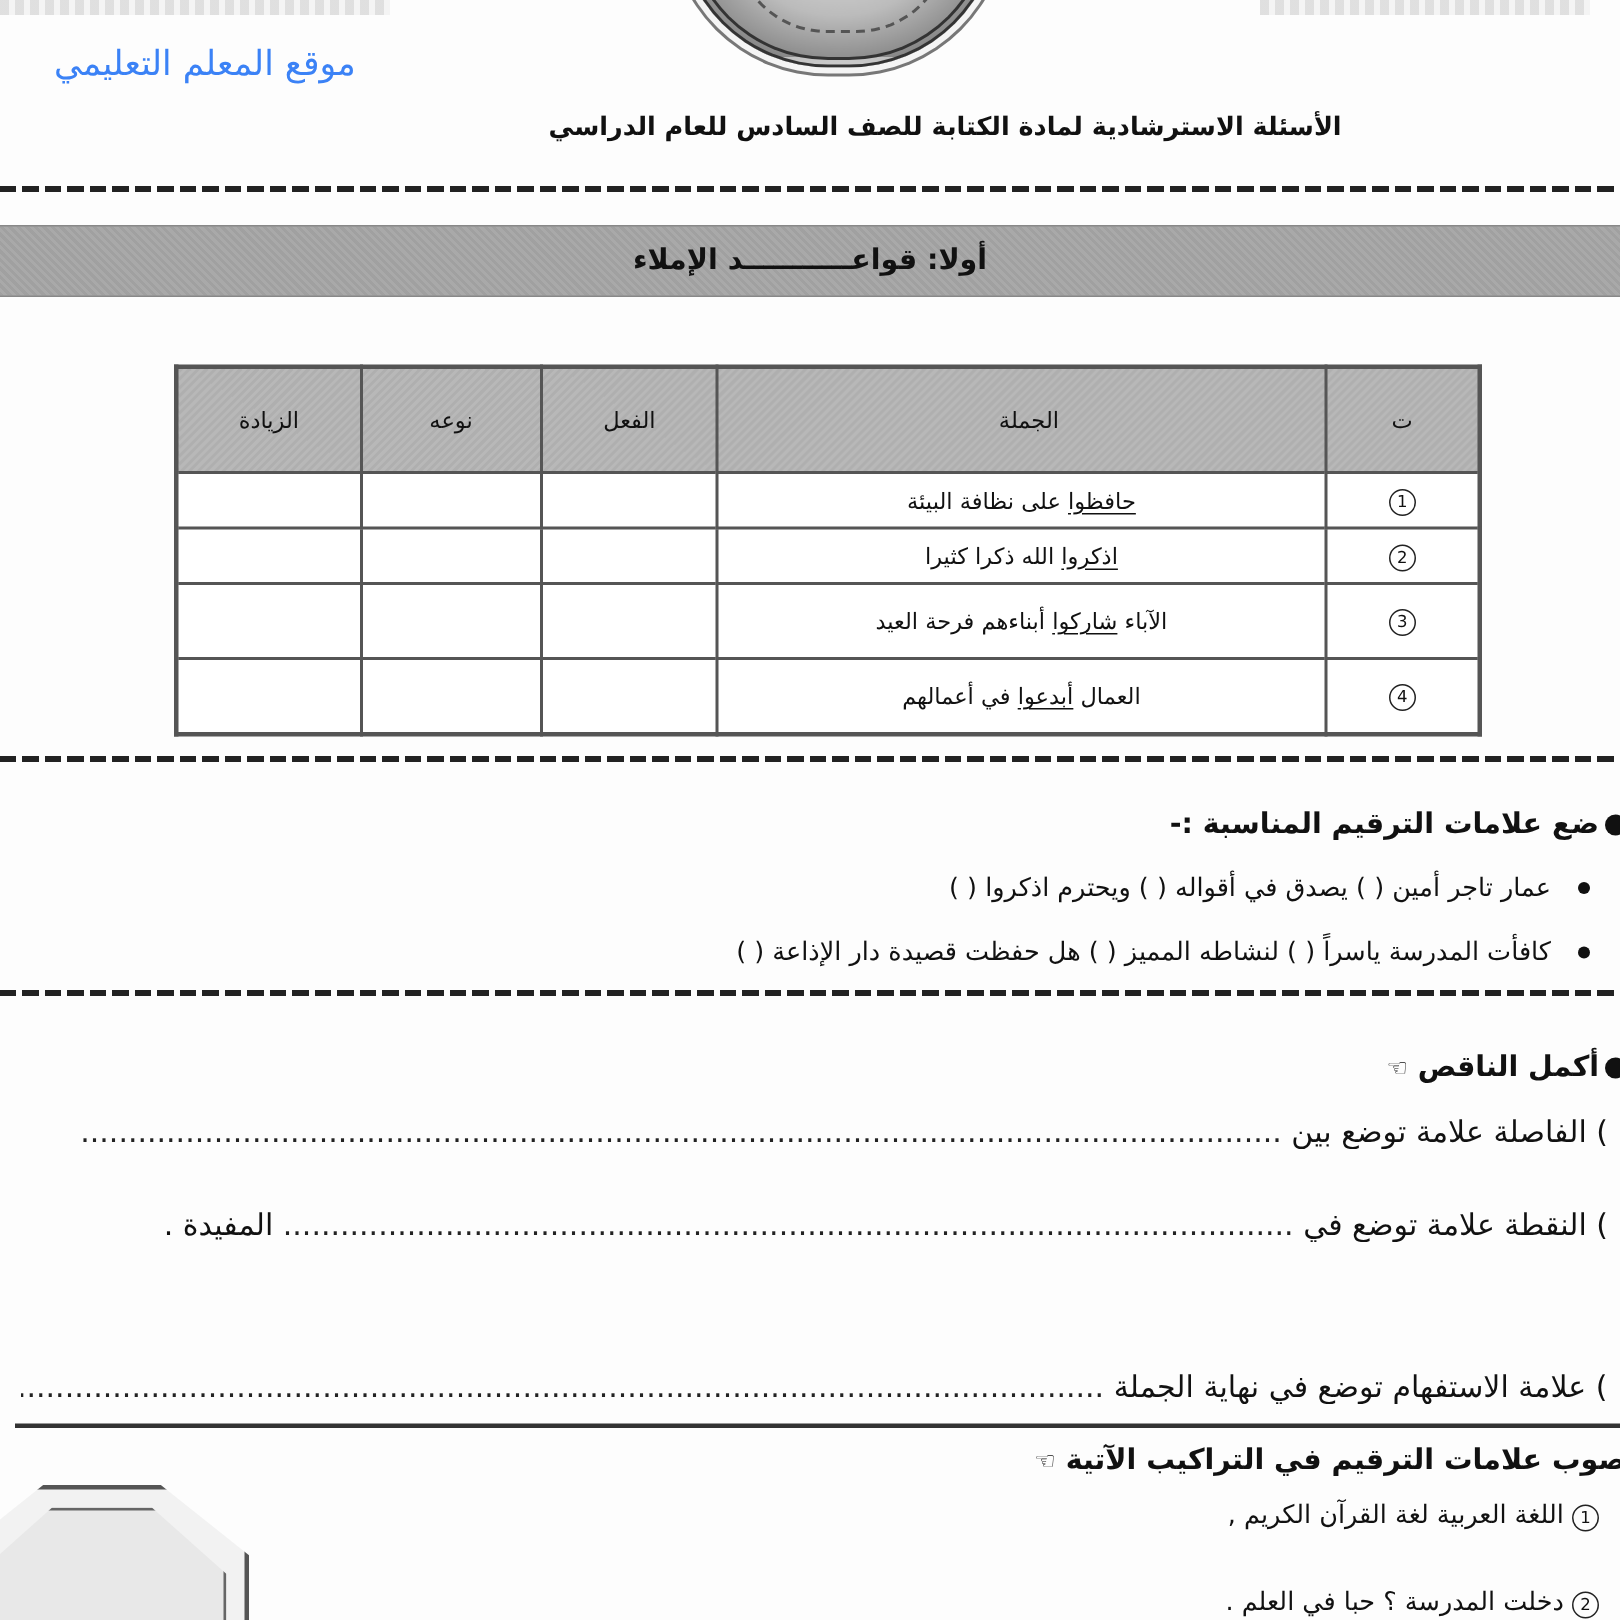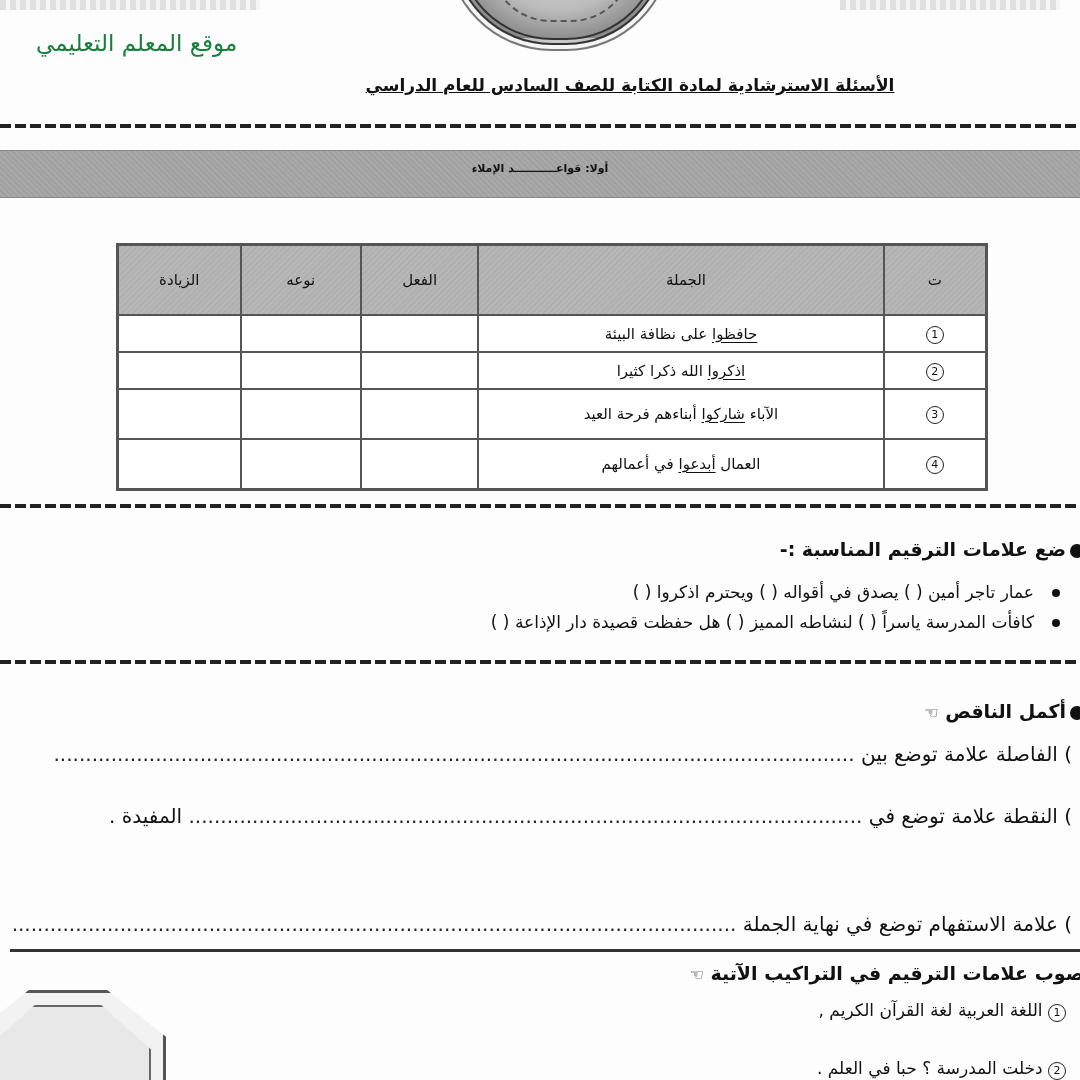--- a/index.html
+++ b/index.html
@@ -2,21 +2,21 @@
 <html><head>
 <meta charset="utf-8">
 <style>
   html, body { margin:0; padding:0; }
   body {
     width:1080px; height:1080px; overflow:hidden; position:relative;
     background:#fdfdfd;
     font-family:"DejaVu Sans", sans-serif;
     color:#111;
   }
-  .rtl { direction:rtl;text-decoration:underline; }
+  .rtl { direction:rtl; }
 
   
   .seal {
     position:absolute; left:452px; top:-70px; width:200px; height:108px;
     border-radius:0 0 100px 100px;
     border:7px double #333;
     border-top:none;
     background:radial-gradient(ellipse at 50% 30%, #ddd 0%, #bbb 45%, #888 75%, #444 100%);
     box-shadow: 0 0 0 4px #f4f4f4, 0 0 0 6px #777;
   }
@@ -27,40 +27,40 @@
   .top-left-faint, .top-right-faint {
     position:absolute; top:0; height:10px;
     background:repeating-linear-gradient(90deg,#ccc 0 6px,#eee 6px 10px);
     opacity:.6;
   }
   .top-left-faint { left:0; width:260px; }
   .top-right-faint { left:840px; width:220px; }
 
   .watermark {
     position:absolute; left:36px; top:30px; width:250px; text-align:left;
-    color:#15803d; font-size:23px; direction:rtl;
+    color:#3b82f6; font-size:23px; direction:rtl;
   }
   .doc-title {
     position:absolute; left:320px; top:75px; width:620px; text-align:center;
     font-weight:bold; font-size:17px;
   }
   .dash-line {
     position:absolute; left:0; width:1080px; height:4px;
     background:repeating-linear-gradient(90deg,#222 0 11px,transparent 11px 15px);
   }
   .section-band {
     position:absolute; left:0; top:150px; width:1080px; height:46px;
     background:
       repeating-linear-gradient(45deg, rgba(0,0,0,.05) 0 2px, transparent 2px 4px),
       #a9a9a9;
     border-top:1px solid #888; border-bottom:1px solid #888;
   }
   .section-band-title {
     position:absolute; left:0; top:11px; width:1080px; text-align:center;
-    font-weight:bold; font-size:11px; direction:rtl;
+    font-weight:bold; font-size:19px; direction:rtl;
   }
 
   
   .ex-table {
     position:absolute; left:116px; top:243px; width:872px;
     border-collapse:collapse; direction:rtl;
     border:3px solid #555;
   }
   .ex-table th, .ex-table td { border:2px solid #555; text-align:center; font-size:15px; }
   .ex-table th {
@@ -173,21 +173,21 @@
 </table>
 
 <div class="dash-line" style="top:504px;"></div>
 
 <div class="q-head" style="right:-4px; top:538px;">
   <span class="q-num-dot"></span><span>ضع علامات الترقيم المناسبة :-</span>
 </div>
 <div class="bullet-line" style="top:582px;">
   <span class="dot"></span><span>عمار تاجر أمين (  ) يصدق في أقواله (  ) ويحترم اذكروا (  )</span>
 </div>
-<div class="bullet-line" style="top:612px;">
+<div class="bullet-line" style="top:625px;">
   <span class="dot"></span><span>كافأت المدرسة ياسراً (  ) لنشاطه المميز (  ) هل حفظت قصيدة دار الإذاعة (  )</span>
 </div>
 
 <div class="dash-line" style="top:660px;"></div>
 
 <div class="q-head" style="right:-4px; top:700px;">
   <span class="q-num-dot"></span><span>أكمل الناقص</span>
   <span class="hand-icon">☜</span>
 </div>
 <div class="fill-line" style="top:742px;">

